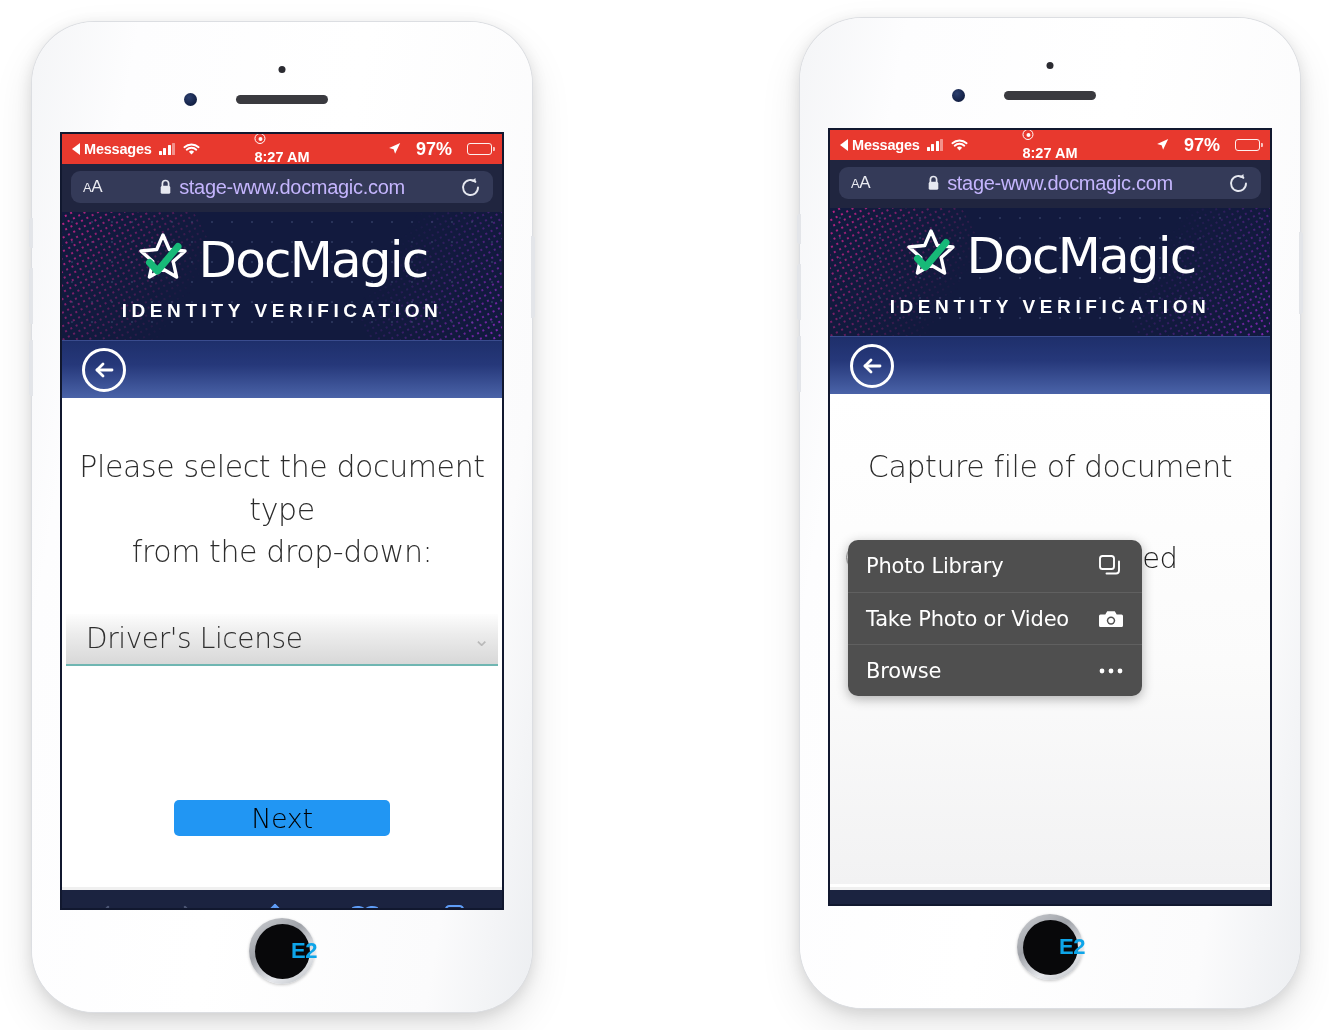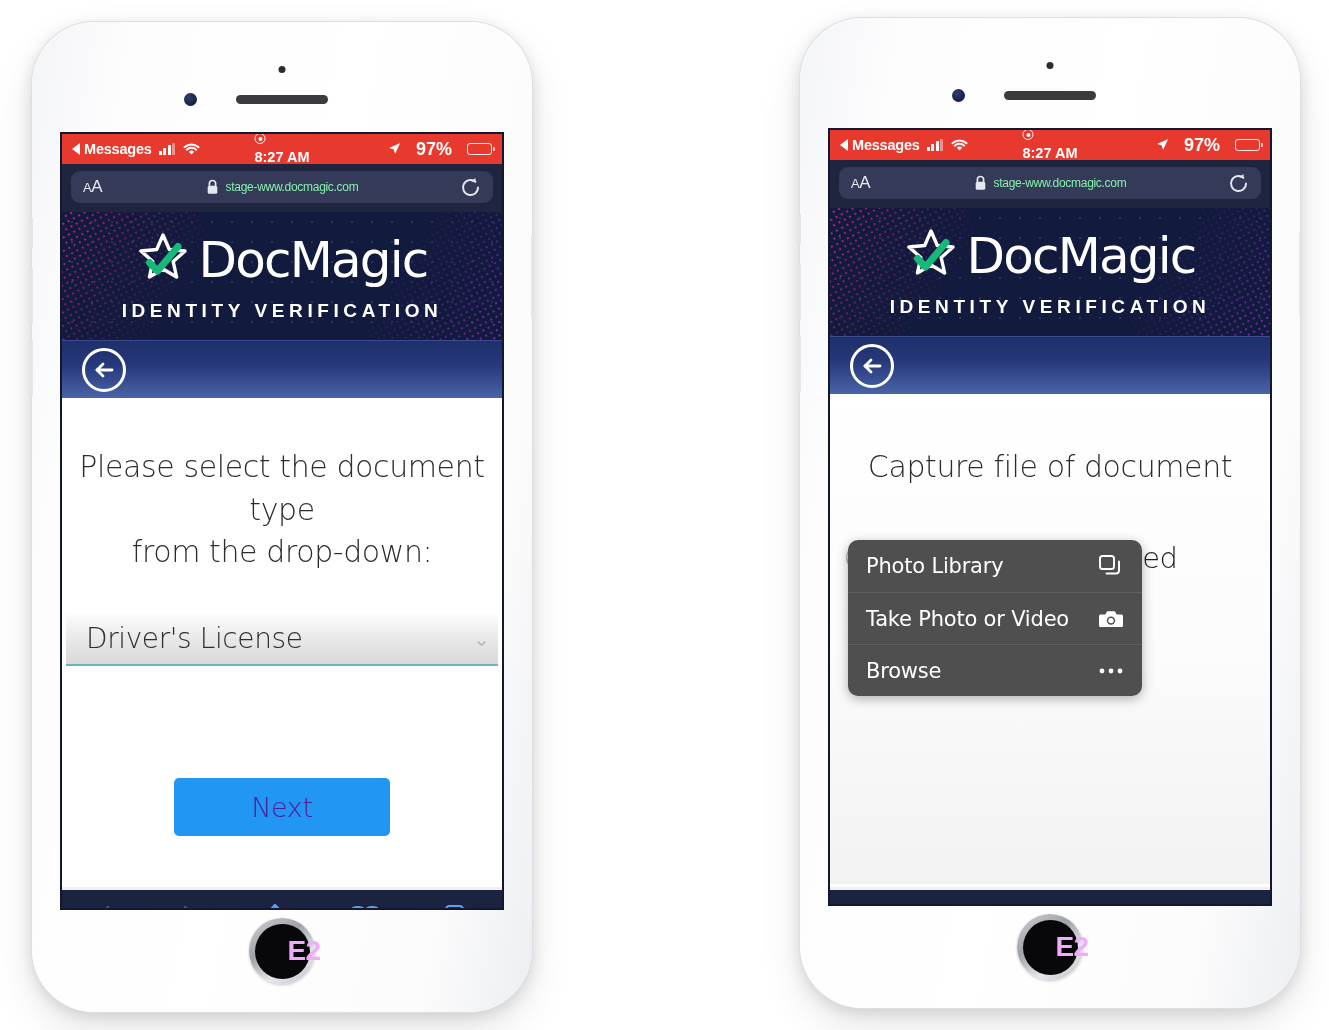--- a/index.html
+++ b/index.html
@@ -87,22 +87,22 @@
     display: flex; align-items: center; justify-content: center;
     box-shadow: 0 1px 3px rgba(0,0,0,0.22);
   }
   .home-inner {
     width: 55px; height: 55px;
     border-radius: 50%;
     background: #08080a;
     display: flex; align-items: center; justify-content: center;
   }
   .home-label {
-    color: #f0abfc;
-    font-size: 28px;
+    color: #0ea5e9;
+    font-size: 22px;
     font-weight: bold;
     letter-spacing: -0.5px;
     font-family: "Liberation Sans", sans-serif;
     margin-left: 44px;
   }
 
   
   .screen {
     position: absolute;
     left: 28px;
@@ -201,22 +201,22 @@
   .aa-btn .big   { font-size: 17px; }
 
   .url-center {
     position: absolute;
     left: 0; right: 0;
     display: flex; align-items: center; justify-content: center; gap: 7px;
     pointer-events: none;
   }
   .lock-ico { display: flex; align-items: center; }
   .url-text {
-    color: #86efac;
-    font-size: 12px;
+    color: #c4b5fd;
+    font-size: 20px;
     letter-spacing: -0.3px;
   }
   .reload-btn { margin-left: auto; display: flex; align-items: center; }
 
   
   .brand {
     position: relative;
     height: 128px;
     background: #121a3e;
     overflow: hidden;
@@ -347,25 +347,25 @@
   }
 
   
   .next-wrap {
     margin-top: auto;
     display: flex;
     justify-content: center;
     padding-bottom: 48px;
   }
   .next-btn {
-    width: 216px; height: 58px;
+    width: 216px; height: 36px;
     background: #2196f3;
     border: none;
     border-radius: 5px;
-    color: #4c1d95;
+    color: #000000;
     font-size: 27px;
     letter-spacing: -0.3px;
     font-family: "DejaVu Sans", sans-serif;
     font-weight: 300;
     cursor: pointer;
   }
 
   
   .file-row {
     display: flex;

